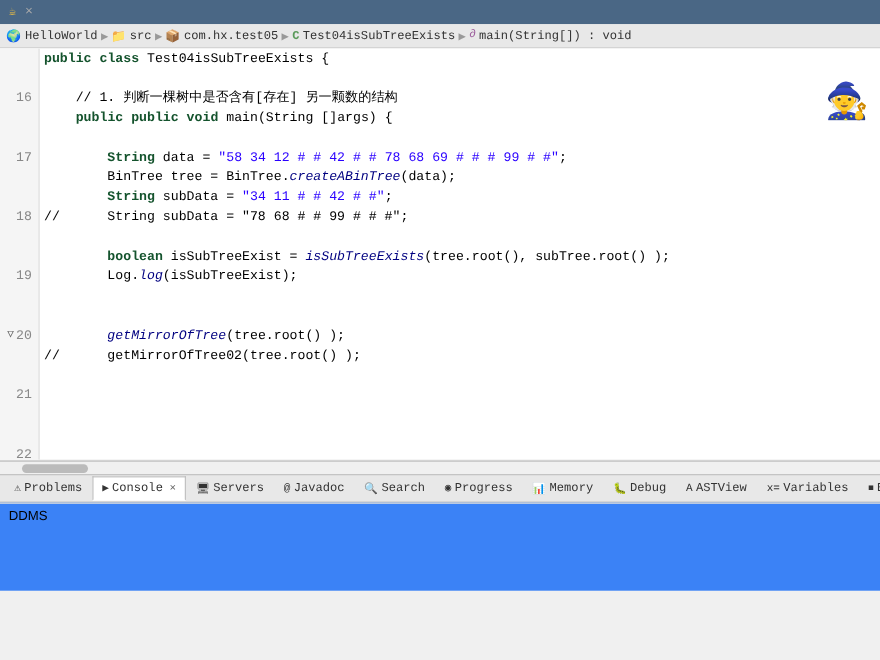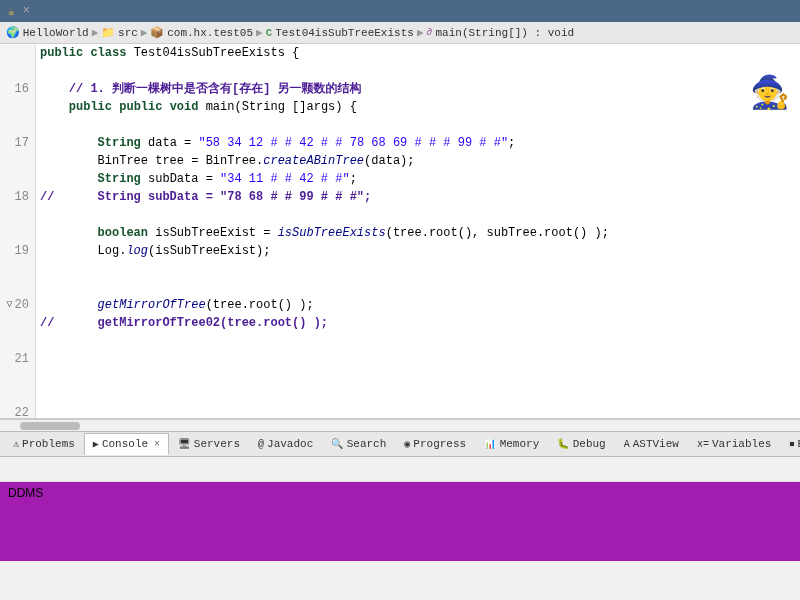--- a/index.html
+++ b/index.html
@@ -92,21 +92,21 @@
       font-size: 12px;
     }
 
     .code-line.highlighted {
       background: #d8e8f8;
     }
 
     
     .kw { color: #14532d; font-weight: bold; }
     .str { color: #2a00ff; }
-    .comment { color: #4c1d95; font-weight: bold; }
+    .comment { color: #000000; }
     .method { color: #000080; font-style: italic; }
     .normal { color: #000; }
 
     
     #h-scrollbar {
       height: 12px;
       background: #f0f0f0;
       border-top: 1px solid #ccc;
       position: relative;
     }
@@ -140,26 +140,25 @@
     .btab.active {
       background: white;
       border-color: #bbb;
       border-bottom-color: white;
     }
 
     .btab-icon { font-size: 10px; }
 
     
     #console-area {
-      background: #a21caf;
+      background: #3b82f6;
       height: 80px;
       padding: 4px 8px;
       font-size: 12px;
       border-top: 1px solid #ddd;
-      margin-top: 24px;
     }
 
     .ddms-label {
       color: #000;
       font-size: 12px;
       font-family: Arial, sans-serif;
     }
 
     
     .code-figure {

